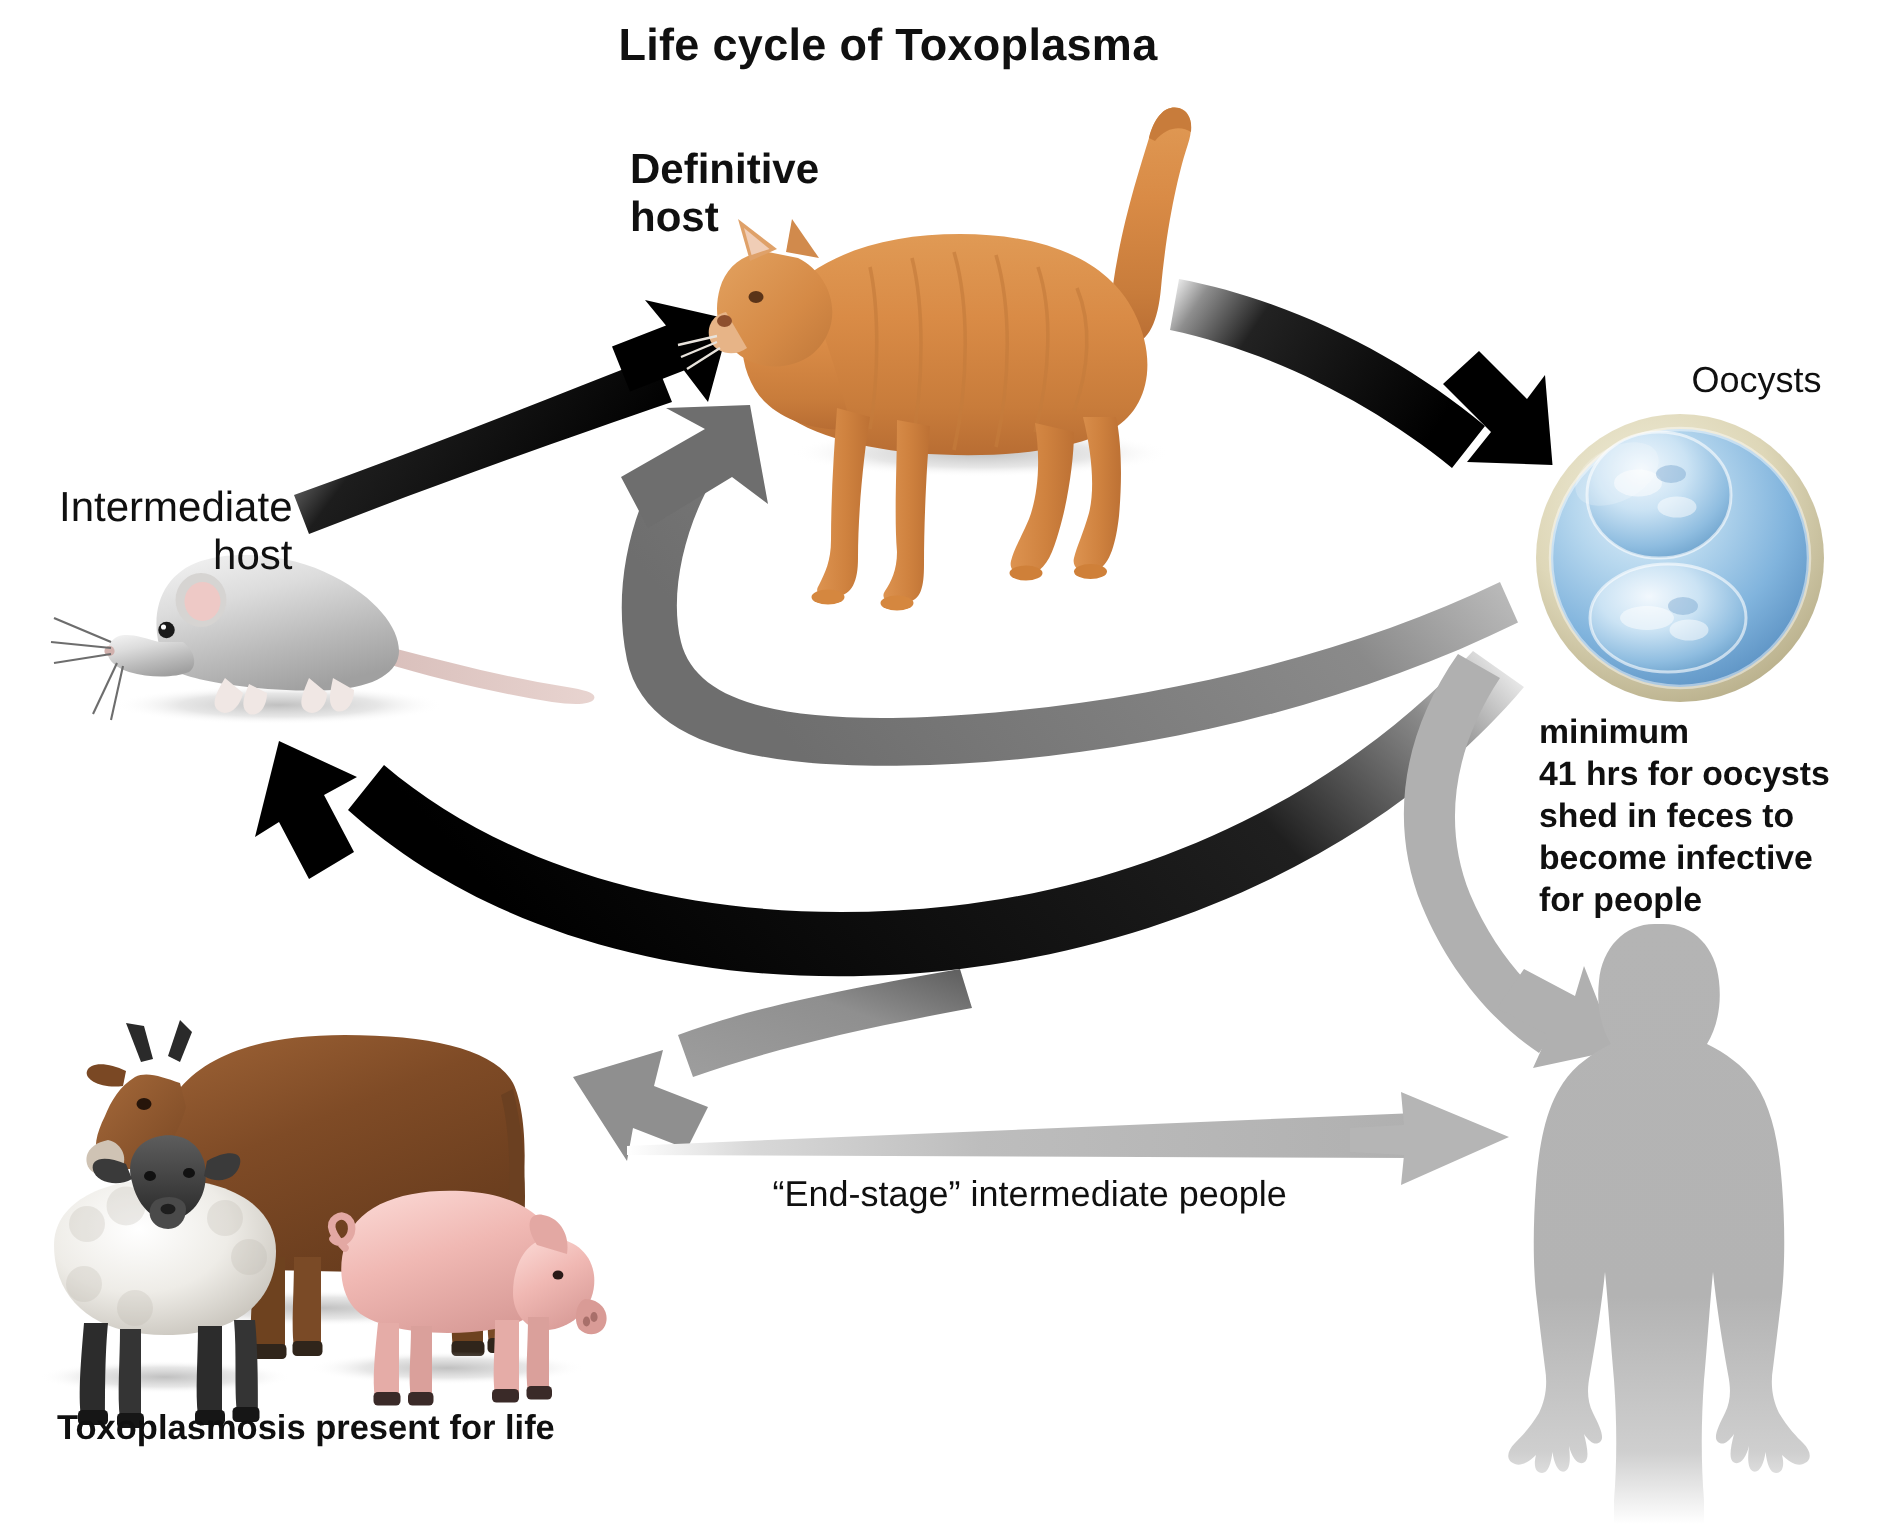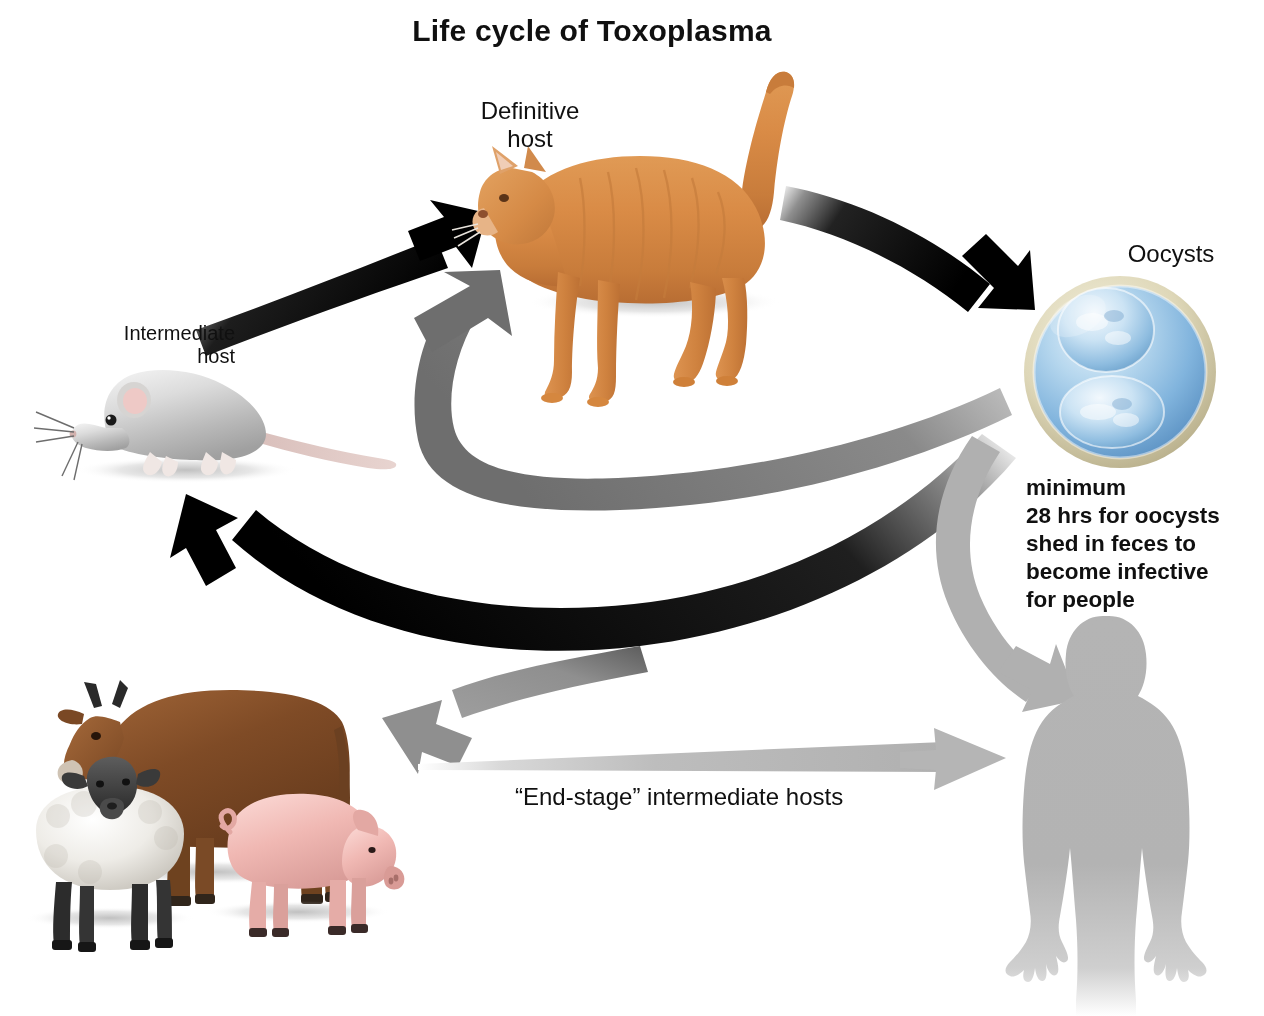--- a/index.html
+++ b/index.html
@@ -33,29 +33,29 @@
     left: 0; top: 14px;
     width: 1184px;
     text-align: center;
     font-size: 30px;
     font-weight: bold;
     letter-spacing: 0.2px;
   }
   #lbl-definitive {
     left: 420px; top: 97px;
     width: 220px;
-    text-align: center;
-    font-size: 24px;
+    text-align: left;
+    font-size: 28px;
+    font-weight: bold;
   }
   #lbl-intermediate {
     left: 0px; top: 322px;
     width: 195px;
     text-align: right;
-    font-size: 20px;
-    padding-left: 40px;
+    font-size: 28px;
   }
   #lbl-oocysts {
     left: 1076px; top: 240px;
     width: 190px;
     text-align: center;
     font-size: 24px;
   }
   #lbl-shed {
     left: 812px; top: 130px;
     font-size: 22.5px;
@@ -603,21 +603,22 @@
   <div class="lbl" id="lbl-definitive">Definitive
 host</div>
 
   <div class="lbl" id="lbl-intermediate">Intermediate
 host</div>
 
   <div class="lbl" id="lbl-oocysts">Oocysts</div>
 
 
   <div class="lbl" id="lbl-minimum">minimum
-28 hrs for oocysts
+41 hrs for oocysts
 shed in feces to
 become infective
 for people</div>
 
-  <div class="lbl" id="lbl-endstage">“End-stage” intermediate hosts</div>
-
+  <div class="lbl" id="lbl-endstage">“End-stage” intermediate people</div>
+
+  <div class="lbl" id="lbl-toxolife">Toxoplasmosis present for life</div>
 
 </div>
 
 </body></html>

